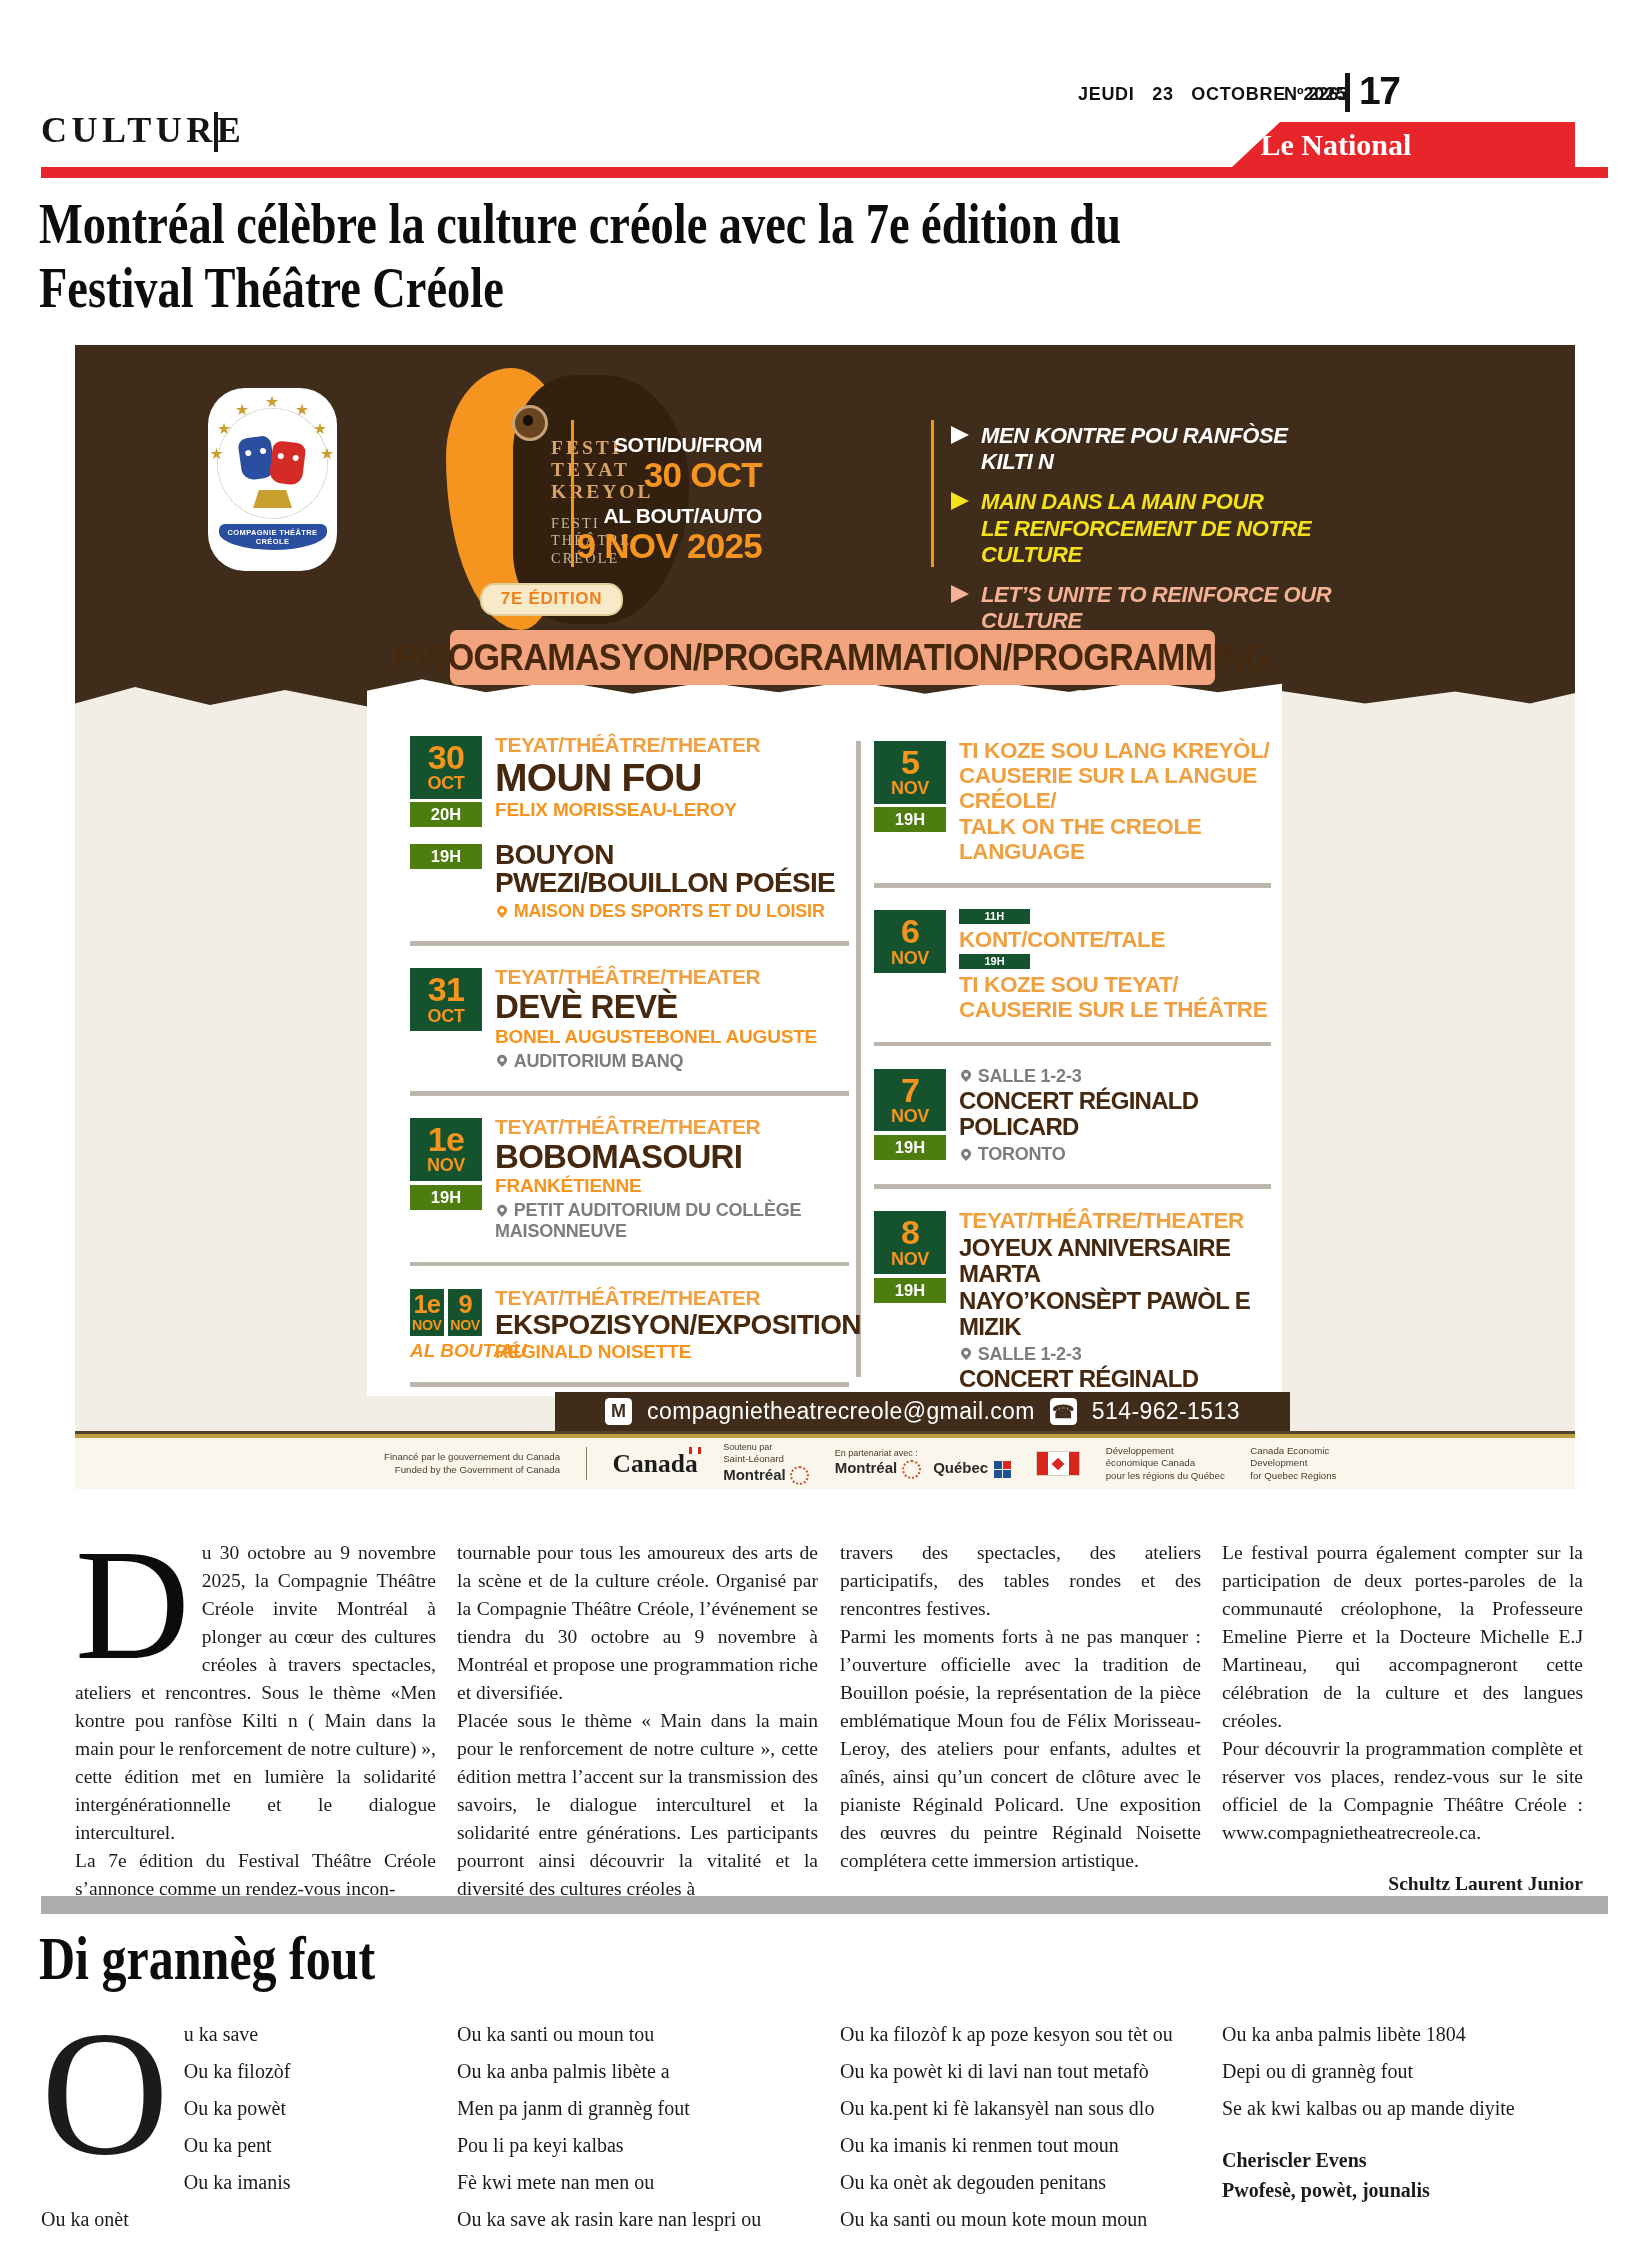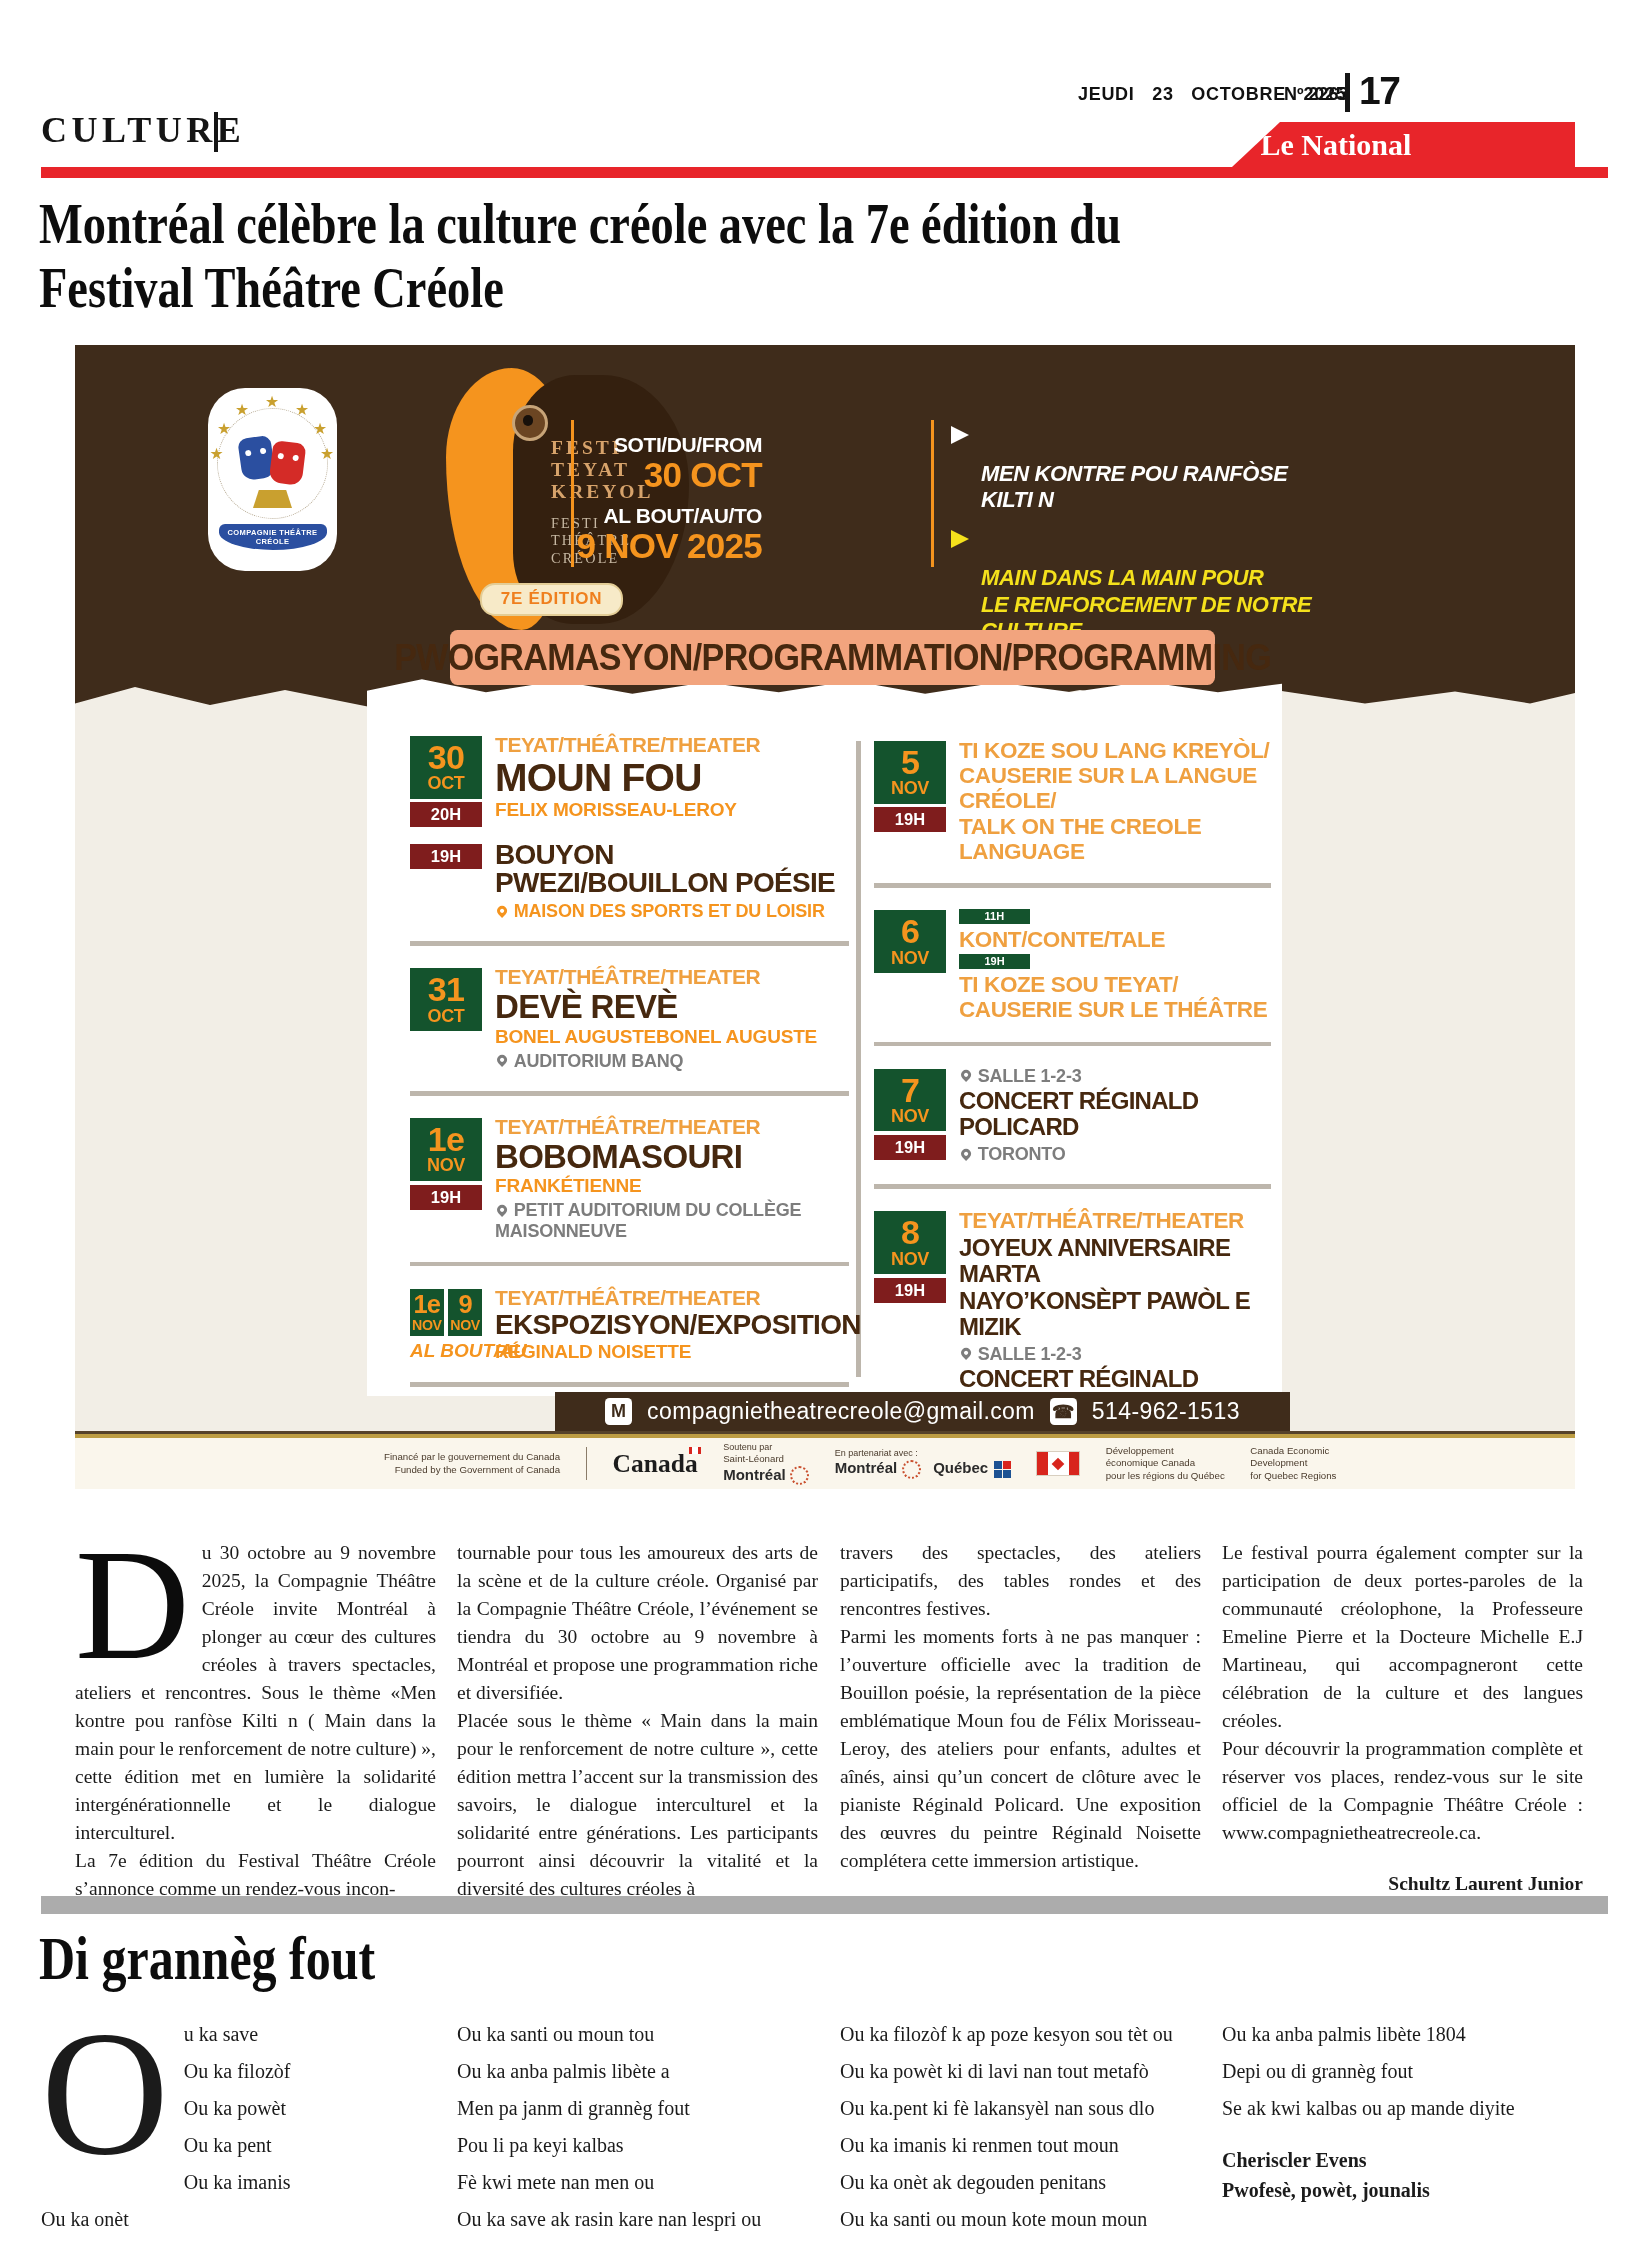--- a/index.html
+++ b/index.html
@@ -66,21 +66,21 @@
   #dates .lbl{color:#fff;font-weight:800;font-size:21px;letter-spacing:-0.4px;}
   #dates .big{color:#F5941E;font-weight:800;font-size:35px;letter-spacing:-0.7px;line-height:1.05;}
   #dates .gap{height:10.5px;}
 
   
   #theme{position:absolute;left:876px;top:78px;width:390px;font-style:italic;}
   .theme-row{display:flex;align-items:flex-start;margin-bottom:13.5px;}
   .tri{width:0;height:0;border-top:9.7px solid transparent;border-bottom:9.7px solid transparent;
        border-left:18px solid #fff;margin:3px 12px 0 0;flex:0 0 auto;}
   .tri.y{border-left-color:#F5E11C;} .tri.s{border-left-color:#F5B193;}
-  .theme-txt{font-weight:800;font-size:22px;line-height:1.2;letter-spacing:-0.4px;margin-top:38px;}
+  .theme-txt{font-weight:800;font-size:22px;line-height:1.2;letter-spacing:-0.4px;}
   .theme-txt.w{color:#fff;} .theme-txt.y{color:#F5E11C;} .theme-txt.s{color:#F5B193;}
 
   
   #edition{position:absolute;left:405px;top:238px;width:139px;height:28.5px;background:#F7EAC8;
            border:2.2px solid #E3CD96;border-radius:15px;display:flex;align-items:center;justify-content:center;
            color:#EF7F1D;font-weight:800;font-size:17px;letter-spacing:0.7px;}
 
   
   #poster-lower{position:absolute;left:0;top:336px;width:100%;height:750px;background:#F2EEE6;
     clip-path:polygon(0 3%,4% .8%,9% 3.2%,14% 1.2%,20% 3.6%,26% 1.4%,33% 3.8%,40% 1.2%,47% 3.2%,
@@ -98,21 +98,21 @@
            filter:drop-shadow(0 3px 10.5px rgba(0,0,0,.22));}
   #prog-left{position:absolute;left:43px;top:58px;width:439px;}
   #prog-right{position:absolute;left:507px;top:63px;width:397px;}
   #prog-vsep{position:absolute;left:489px;top:66px;width:5.2px;height:636px;background:#BDB6AC;}
 
   .prog-item{position:relative;padding-left:85px;margin-bottom:19.5px;min-height:72px;}
   .datecol{position:absolute;left:0;top:3px;width:72px;}
   .daybox{background:#14532d;color:#F5941E;text-align:center;padding:6px 0 4.5px;}
   .daybox .d{font-size:34px;font-weight:800;line-height:.92;letter-spacing:-0.7px;}
   .daybox .m{font-size:18px;font-weight:800;letter-spacing:-0.4px;}
-  .timebox{background:#7f1d1d;color:#fff;font-weight:700;font-size:16.5px;text-align:center;
+  .timebox{background:#4d7c0f;color:#fff;font-weight:700;font-size:16.5px;text-align:center;
            padding:3px 0;margin-top:3.7px;}
   .dualdates{display:flex;gap:4.5px;}
   .dualdates .daybox{flex:1;padding:4.5px 0 3px;}
   .dualdates .daybox .d{font-size:25.5px;} .dualdates .daybox .m{font-size:14.2px;}
   .range{color:#F5941E;font-weight:800;font-size:19px;margin-top:4.5px;white-space:nowrap;font-style:italic;}
   .badge{display:inline-block;background:#14532d;color:#fff;font-weight:700;font-size:11px;
          padding:1.5px 25.5px;margin:1.5px 0 3px;}
   .cat{color:#EFA040;font-weight:700;font-size:21px;line-height:1.12;letter-spacing:-0.4px;}
   .cat.r{font-size:22.5px;}
   .ptitle{color:#46280F;font-weight:800;letter-spacing:-0.7px;line-height:1.02;margin:1.5px 0;}

